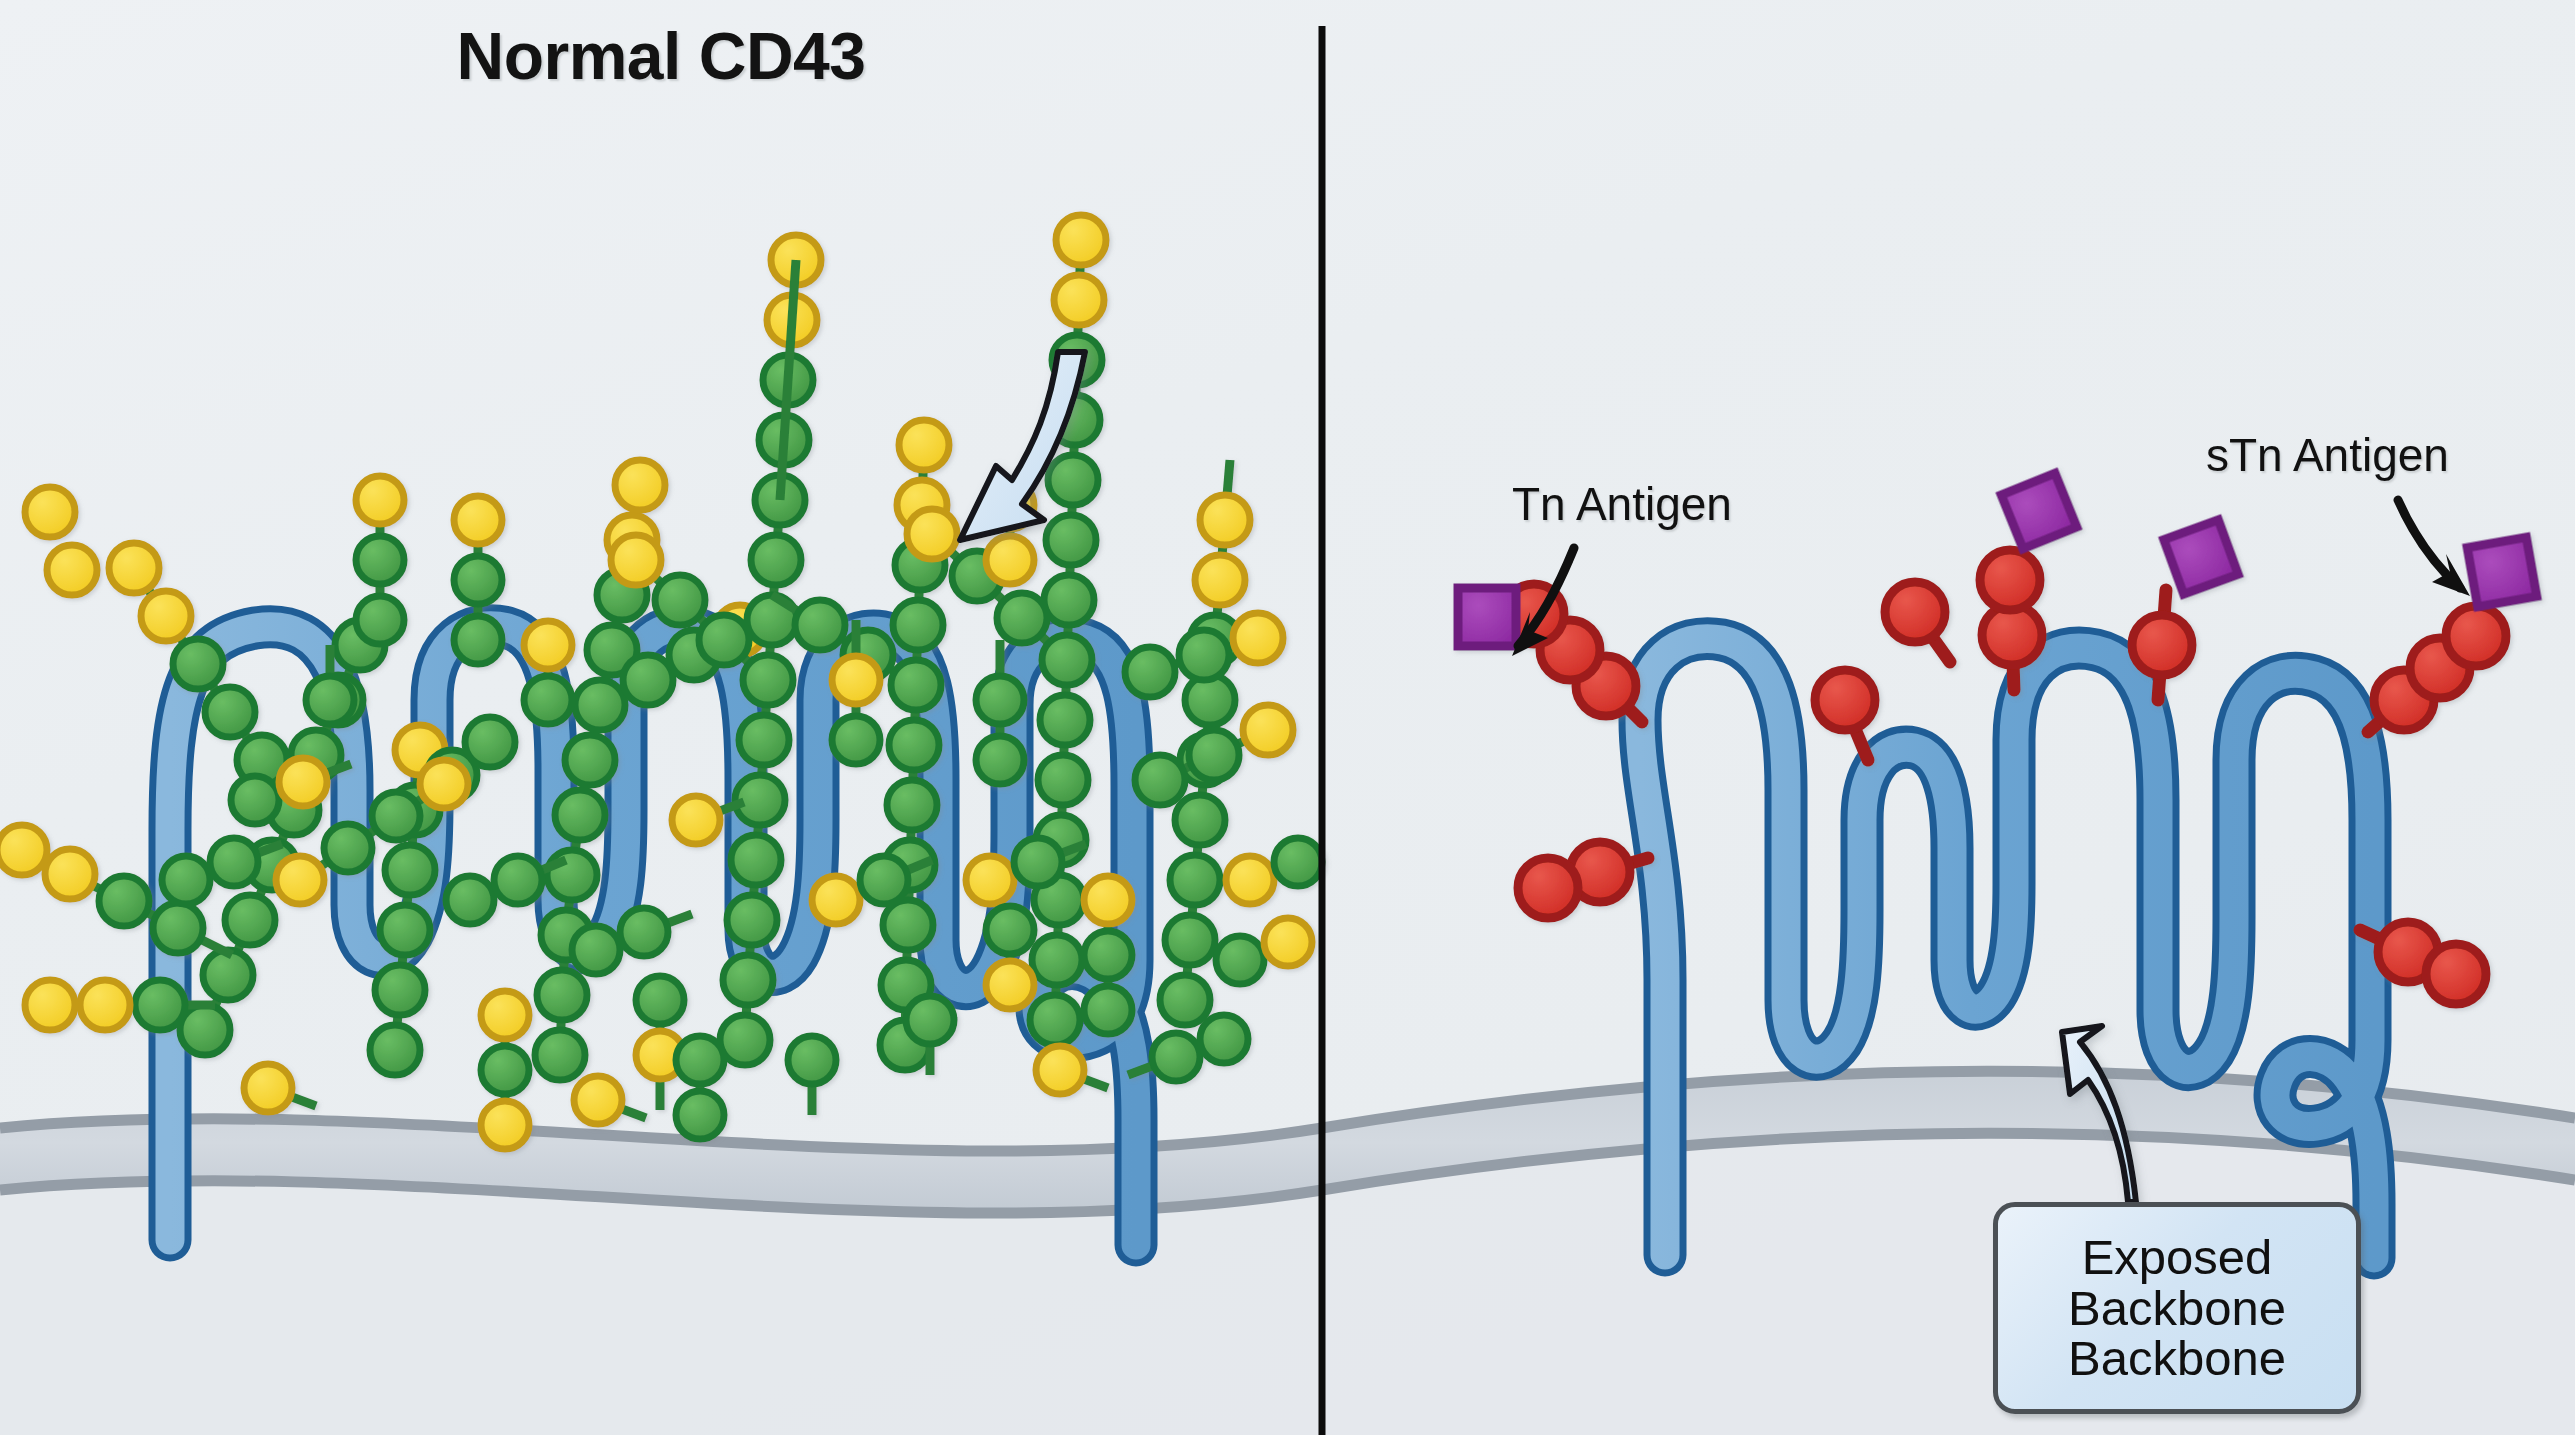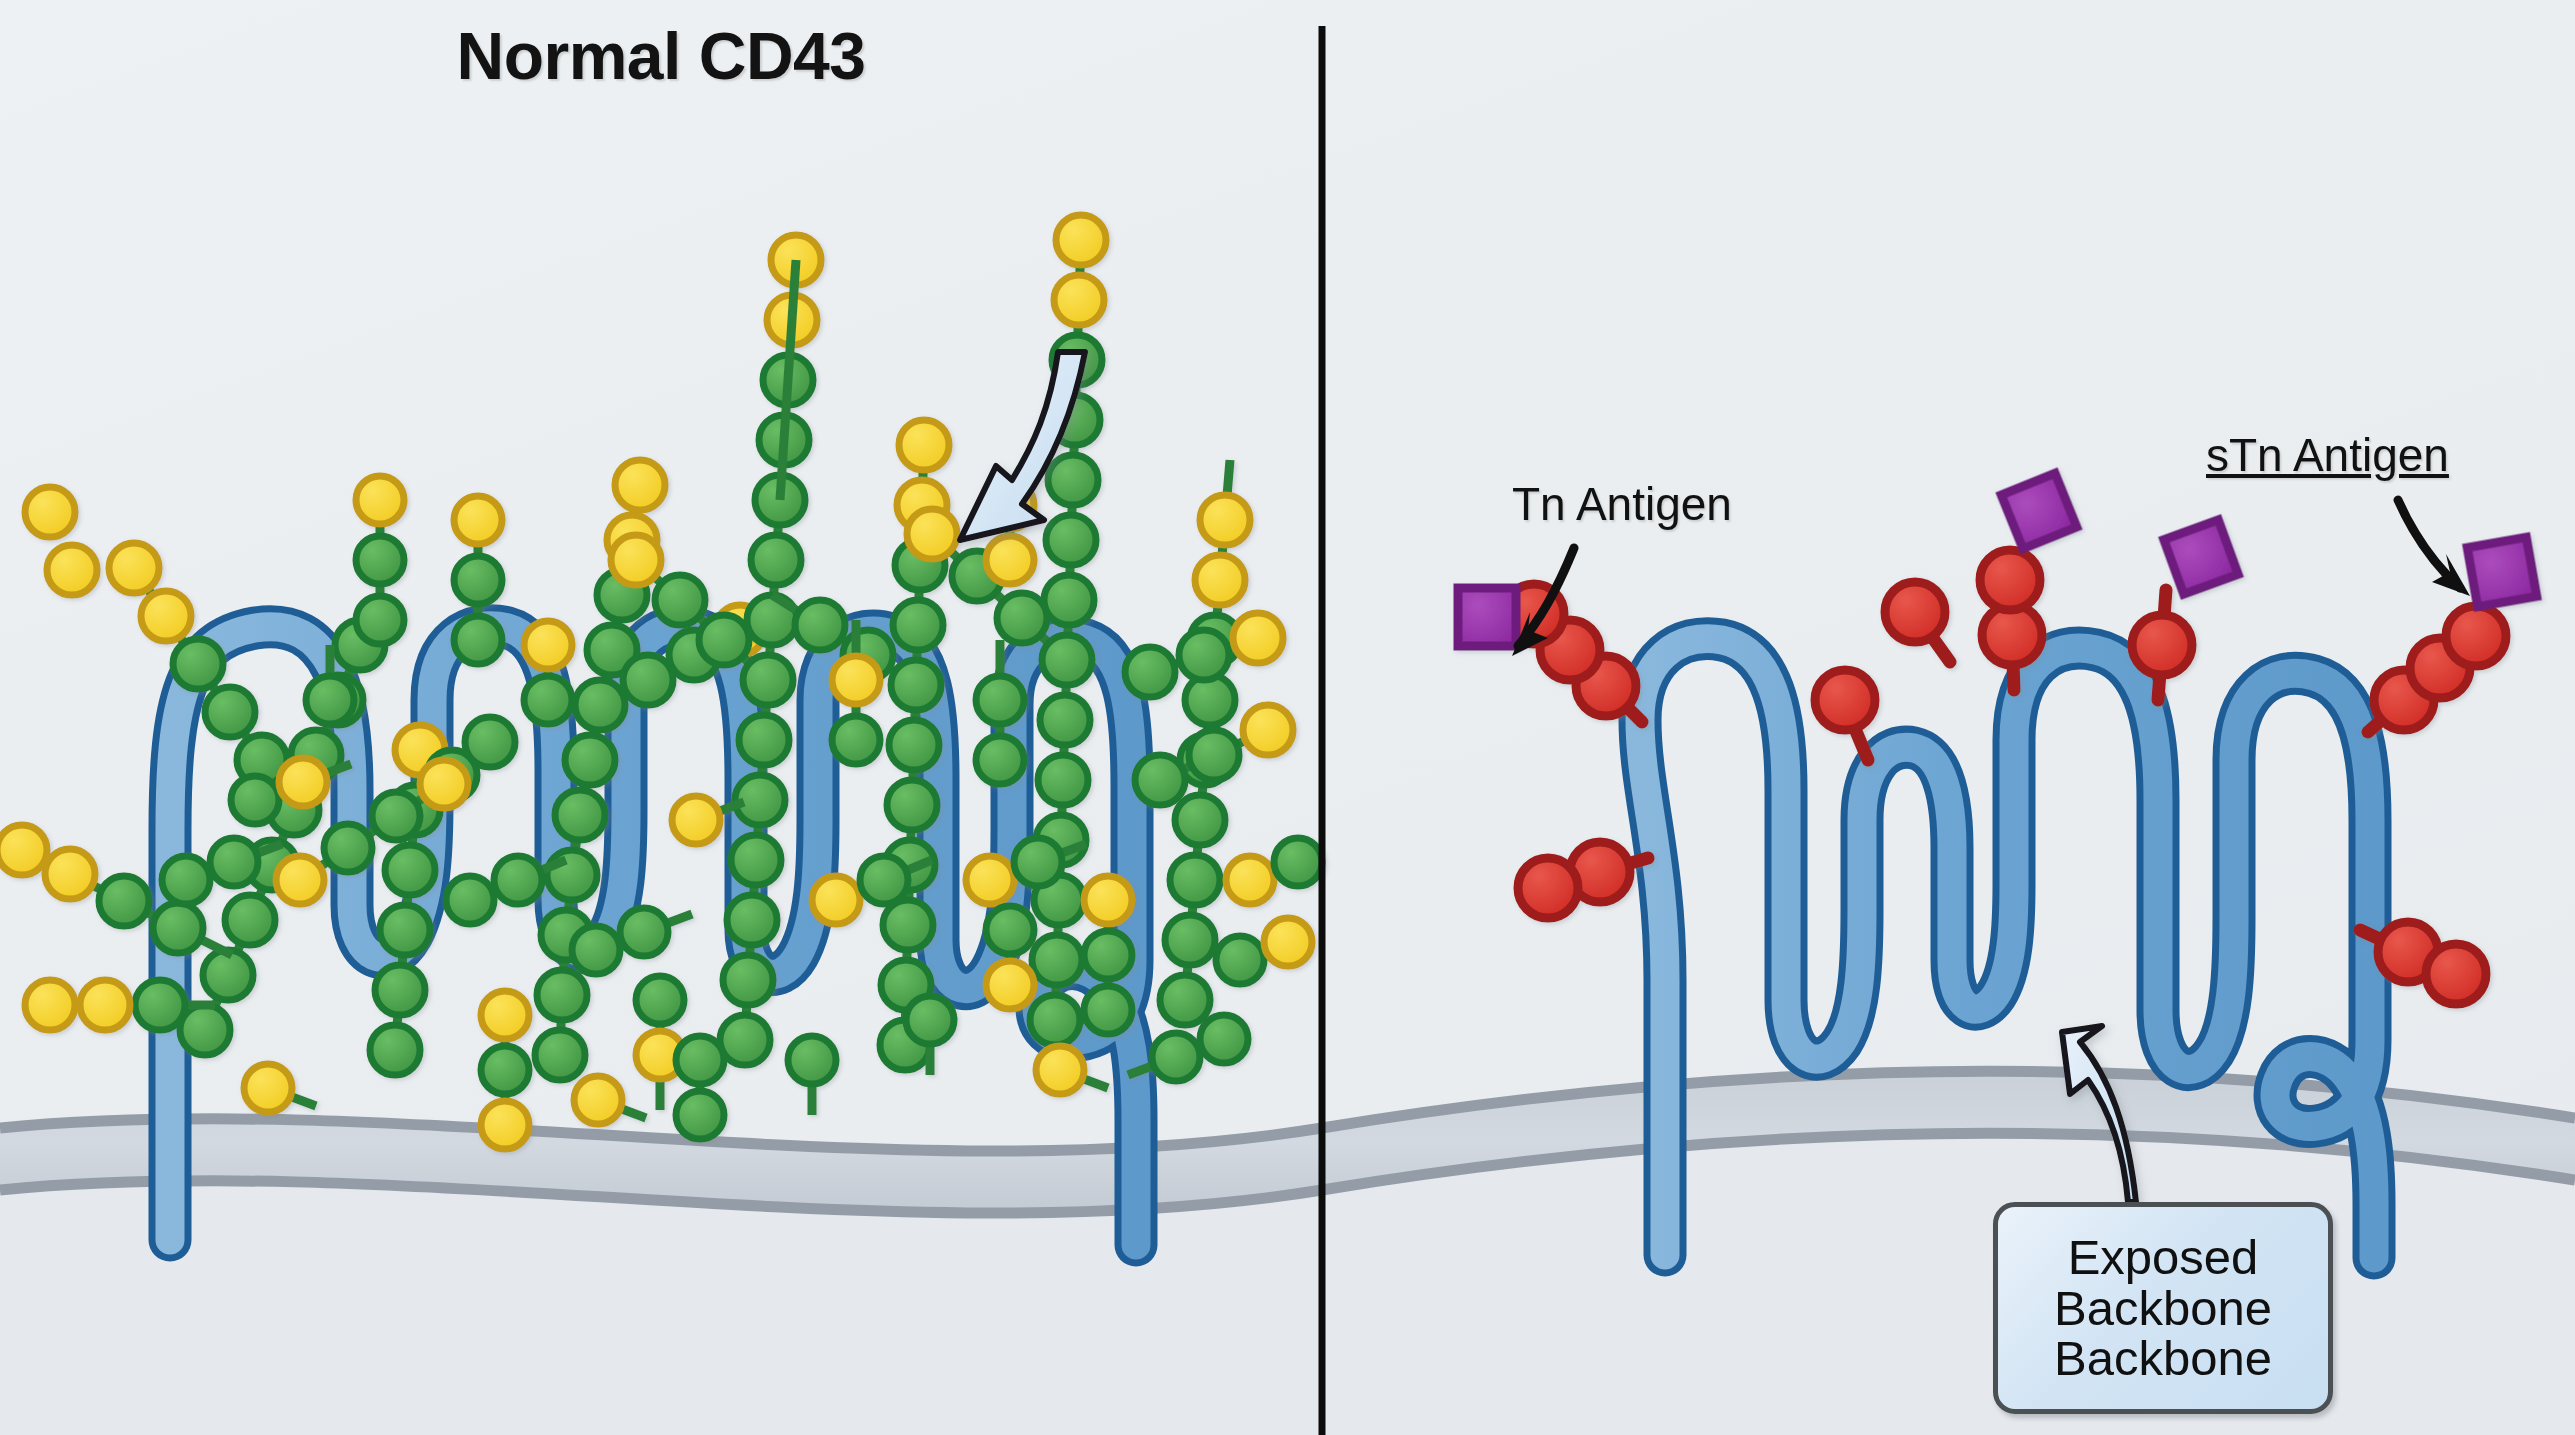--- a/index.html
+++ b/index.html
@@ -32,21 +32,21 @@
 
   .ant-label {
     position: absolute;
     font-family: "Liberation Sans", sans-serif;
     font-size: 46px;
     color: #111111;
     white-space: nowrap;
     text-shadow: 1.5px 1.5px 2px rgba(130,135,140,0.3);
   }
   #label-tn  { left: 1512px; top: 477px; }
-  #label-stn { left: 2206px; top: 428px; text-decoration: underline; }
+  #label-stn { left: 2206px; top: 428px; }
 
   .callout {
     position: absolute;
     box-sizing: border-box;
     border: 5px solid #4b5055;
     border-radius: 22px;
     background: linear-gradient(135deg, #eaf2fa 0%, #d2e4f4 45%, #c8dff2 100%);
     box-shadow: 3px 4px 5px rgba(90,95,100,0.32);
     font-family: "Liberation Sans", sans-serif;
     font-size: 49px;
@@ -56,21 +56,21 @@
     display: flex;
     flex-direction: column;
     align-items: center;
     justify-content: center;
     z-index: 6;
   }
   #callout-glycans {
     left: 945px; top: 158px; width: 325px; height: 195px;
   }
   #callout-backbone {
-    left: 1993px; top: 1202px; width: 340px; height: 212px;
+    left: 1993px; top: 1202px; width: 368px; height: 212px;
   }
   .callout span { display: block; }
 </style>
 </head>
 <body>
 
 <div id="stage">
 
   <svg id="scene" viewBox="0 0 2575 1435" preserveAspectRatio="none">
     <defs>

